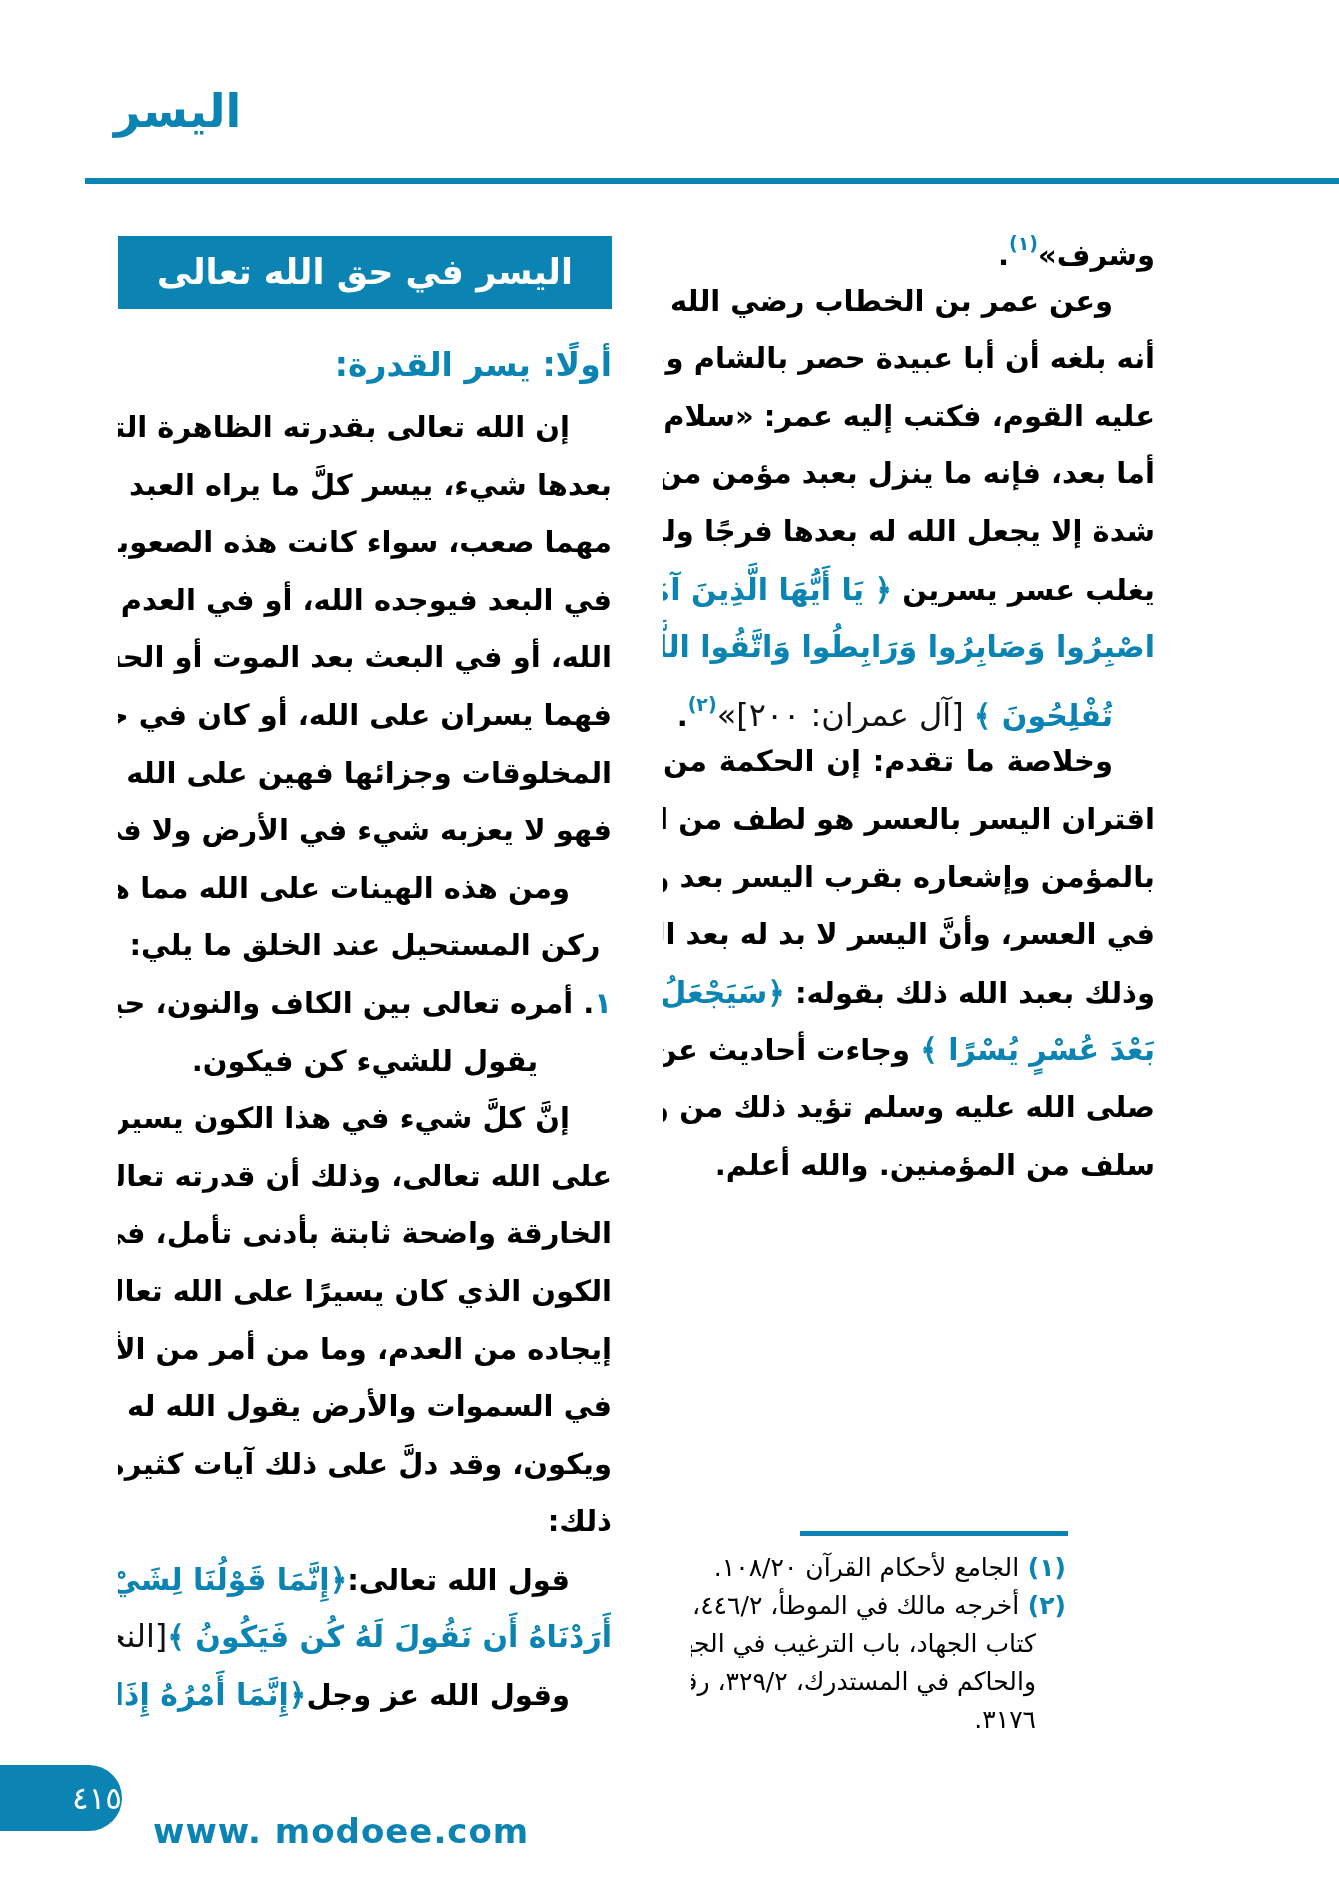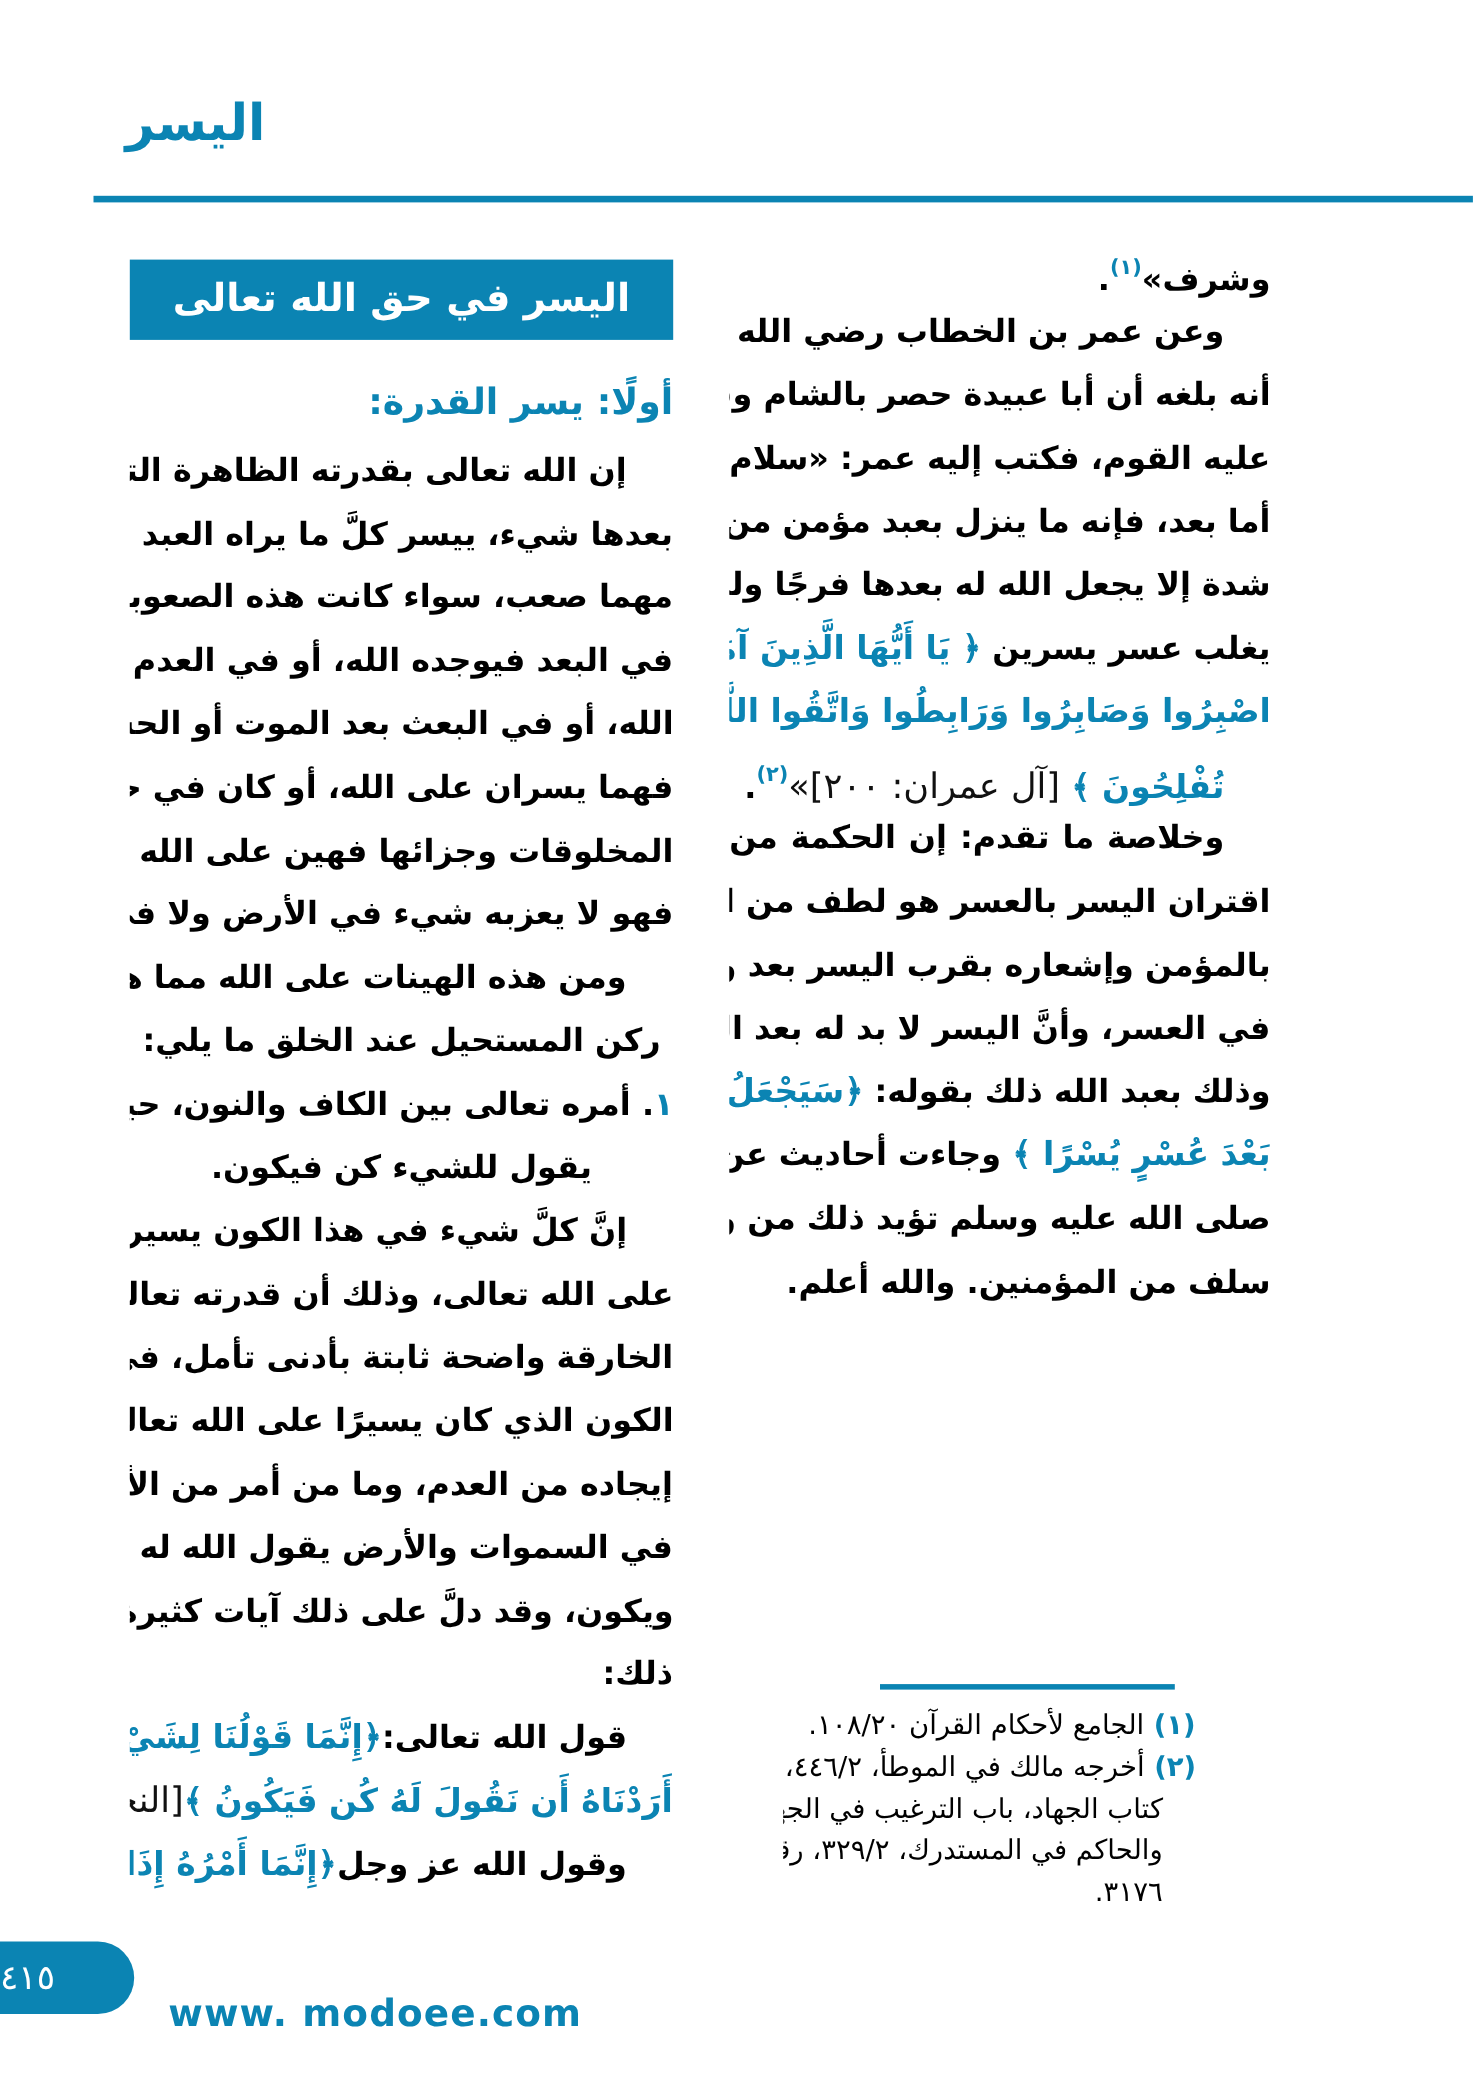--- a/index.html
+++ b/index.html
@@ -38,33 +38,33 @@
   .line.ind { padding-right:42px; }
   .s-b { color:#000; }
   .s-q { color:var(--accent); font-size:30px; }
   .s-ref { font-weight:normal; font-size:32px; color:#111; }
   .s-sup { color:var(--accent); font-size:19px; vertical-align:15px; }
   .s-num { color:var(--accent); }
   #footnote-separator {
     position:absolute; left:800px; top:1531px; width:268px; height:5px;
     background:var(--accent);
   }
-  #footnotes { position:absolute; left:712px; top:1549px; width:375px; direction:rtl; }
+  #footnotes { position:absolute; left:691px; top:1549px; width:375px; direction:rtl; }
   .fline {
     height:38px; line-height:38px; font-size:25px; font-weight:normal; color:#000;
     text-align:justify; text-align-last:justify; white-space:nowrap; overflow:hidden;
   }
   .fline.r { text-align:right; text-align-last:right; }
   .fline.cont { padding-right:30px; }
   .s-fn { color:var(--accent); font-weight:bold; }
   .s-f { color:#000; }
   #page-number-badge {
     position:absolute; left:0; top:1765px; width:122px; height:66px;
     background:var(--accent); border-radius:0 34px 34px 0;
-    color:#ffffff; font-size:31px; text-align:left; line-height:66px; letter-spacing:5px;
+    color:#ffffff; font-size:31px; text-align:right; line-height:66px; letter-spacing:5px;
   }
   #website-link {
     position:absolute; left:153px; top:1776px; color:var(--accent);
     font-size:34px; font-weight:bold; letter-spacing:1px;margin-top:35px;
   }
 </style>
 </head>
 <body>
 
 <div id="running-title">اليسر</div>

